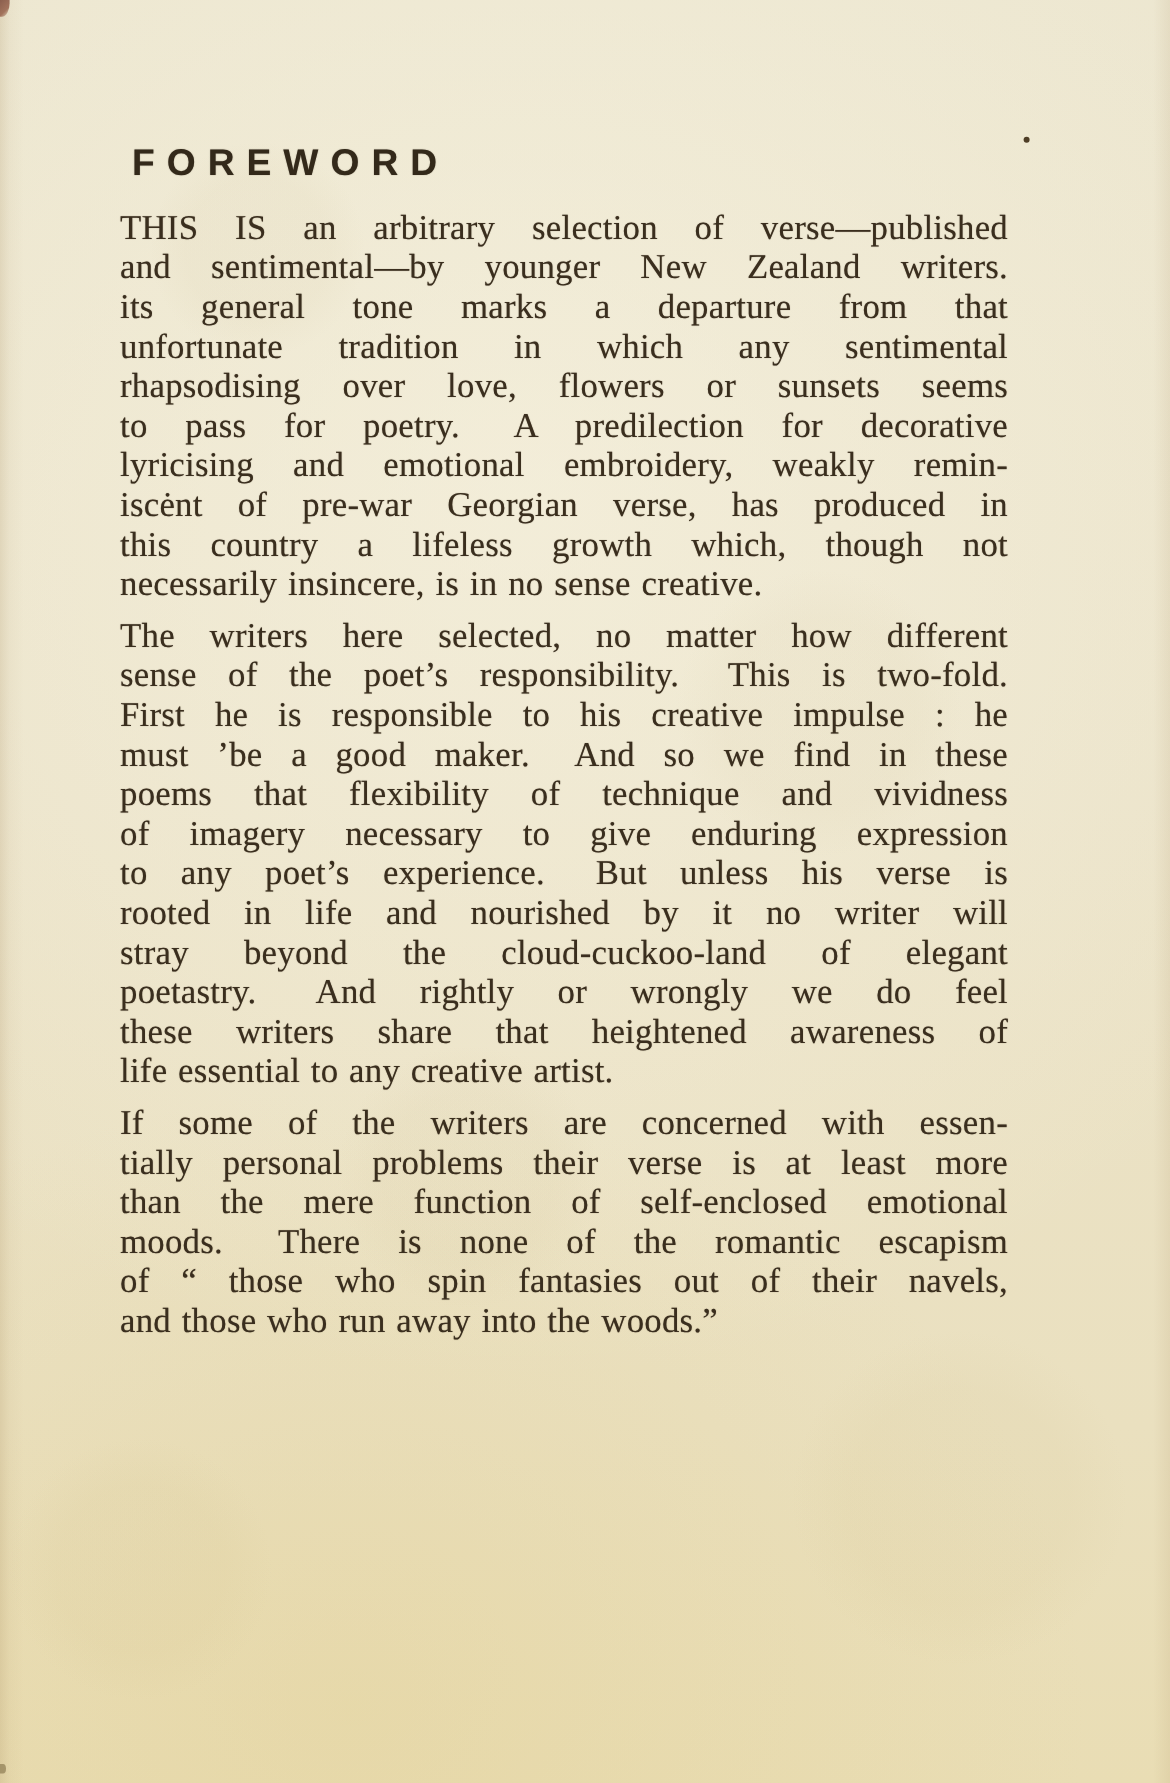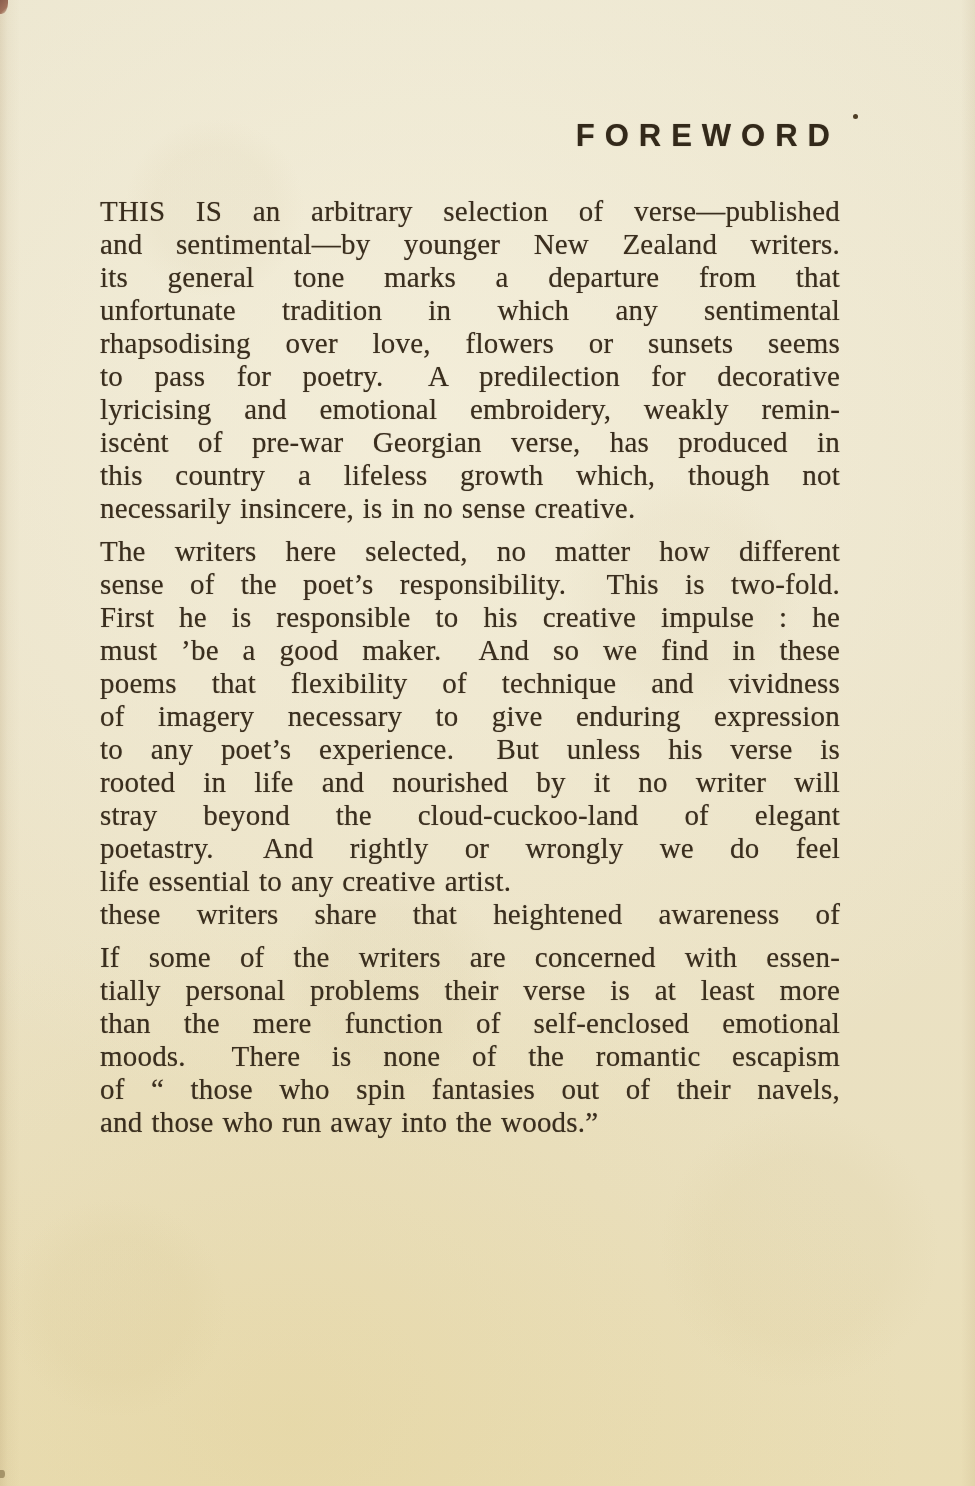--- a/index.html
+++ b/index.html
@@ -35,31 +35,31 @@
   }
   .content {
     position: absolute;
     left: 100px;
     top: 0;
     width: 740px;
   }
   .page-title {
     margin: 0;
     padding-top: 118px;
-    text-align: right;
+    text-align: left;
     font-family: "Liberation Sans", sans-serif;
     font-weight: 700;
     font-size: 31px;
     letter-spacing: 10px;
     padding-left: 10px; 
     color: #33291a;
     text-shadow: 0 0 1px rgba(51,41,26,0.45);
   }
   .text-block {
-    margin-top: 41px;
+    margin-top: 20px;
     color: #3a2e1e;
     font-size: 29px;
     line-height: 33px;
     letter-spacing: 0.2px;
     word-spacing: 1.5px;
     text-shadow: 0 0 0.8px rgba(58,46,30,0.55);
   }
   .paragraph { margin: 0 0 10px 0; }
   .line {
     text-align: justify;
@@ -111,22 +111,22 @@
           <div class="line">The writers here selected, no matter how different</div>
           <div class="line">sense of the poet’s responsibility.  This is two-fold.</div>
           <div class="line">First he is responsible to his creative impulse : he</div>
           <div class="line">must ’be a good maker.  And so we find in these</div>
           <div class="line">poems that flexibility of technique and vividness</div>
           <div class="line">of imagery necessary to give enduring expression</div>
           <div class="line">to any poet’s experience.  But unless his verse is</div>
           <div class="line">rooted in life and nourished by it no writer will</div>
           <div class="line">stray beyond the cloud-cuckoo-land of elegant</div>
           <div class="line">poetastry.  And rightly or wrongly we do feel</div>
+          <div class="line">these writers share that heightened awareness of</div>
           <div class="line last">life essential to any creative artist.</div>
-          <div class="line">these writers share that heightened awareness of</div>
         </div>
         <div class="paragraph">
           <div class="line">If some of the writers are concerned with essen-</div>
           <div class="line">tially personal problems their verse is at least more</div>
           <div class="line">than the mere function of self-enclosed emotional</div>
           <div class="line">moods.  There is none of the romantic escapism</div>
           <div class="line">of “ those who spin fantasies out of their navels,</div>
           <div class="line last">and those who run away into the woods.”</div>
         </div>
       </div>

